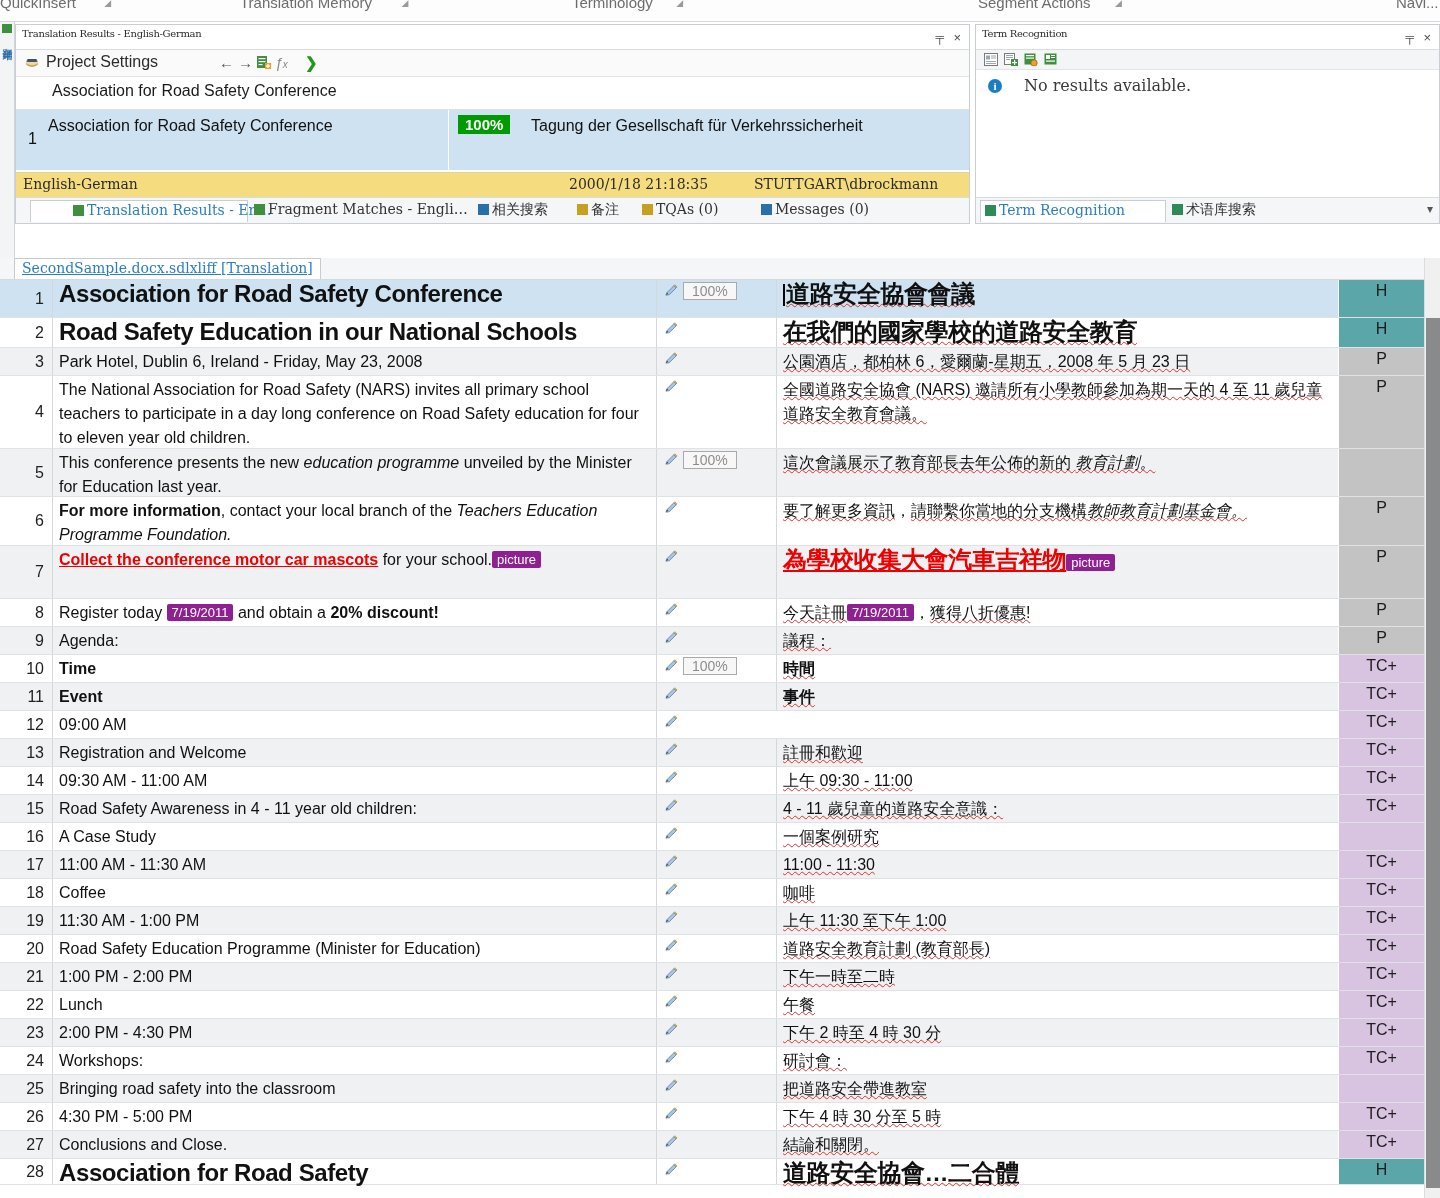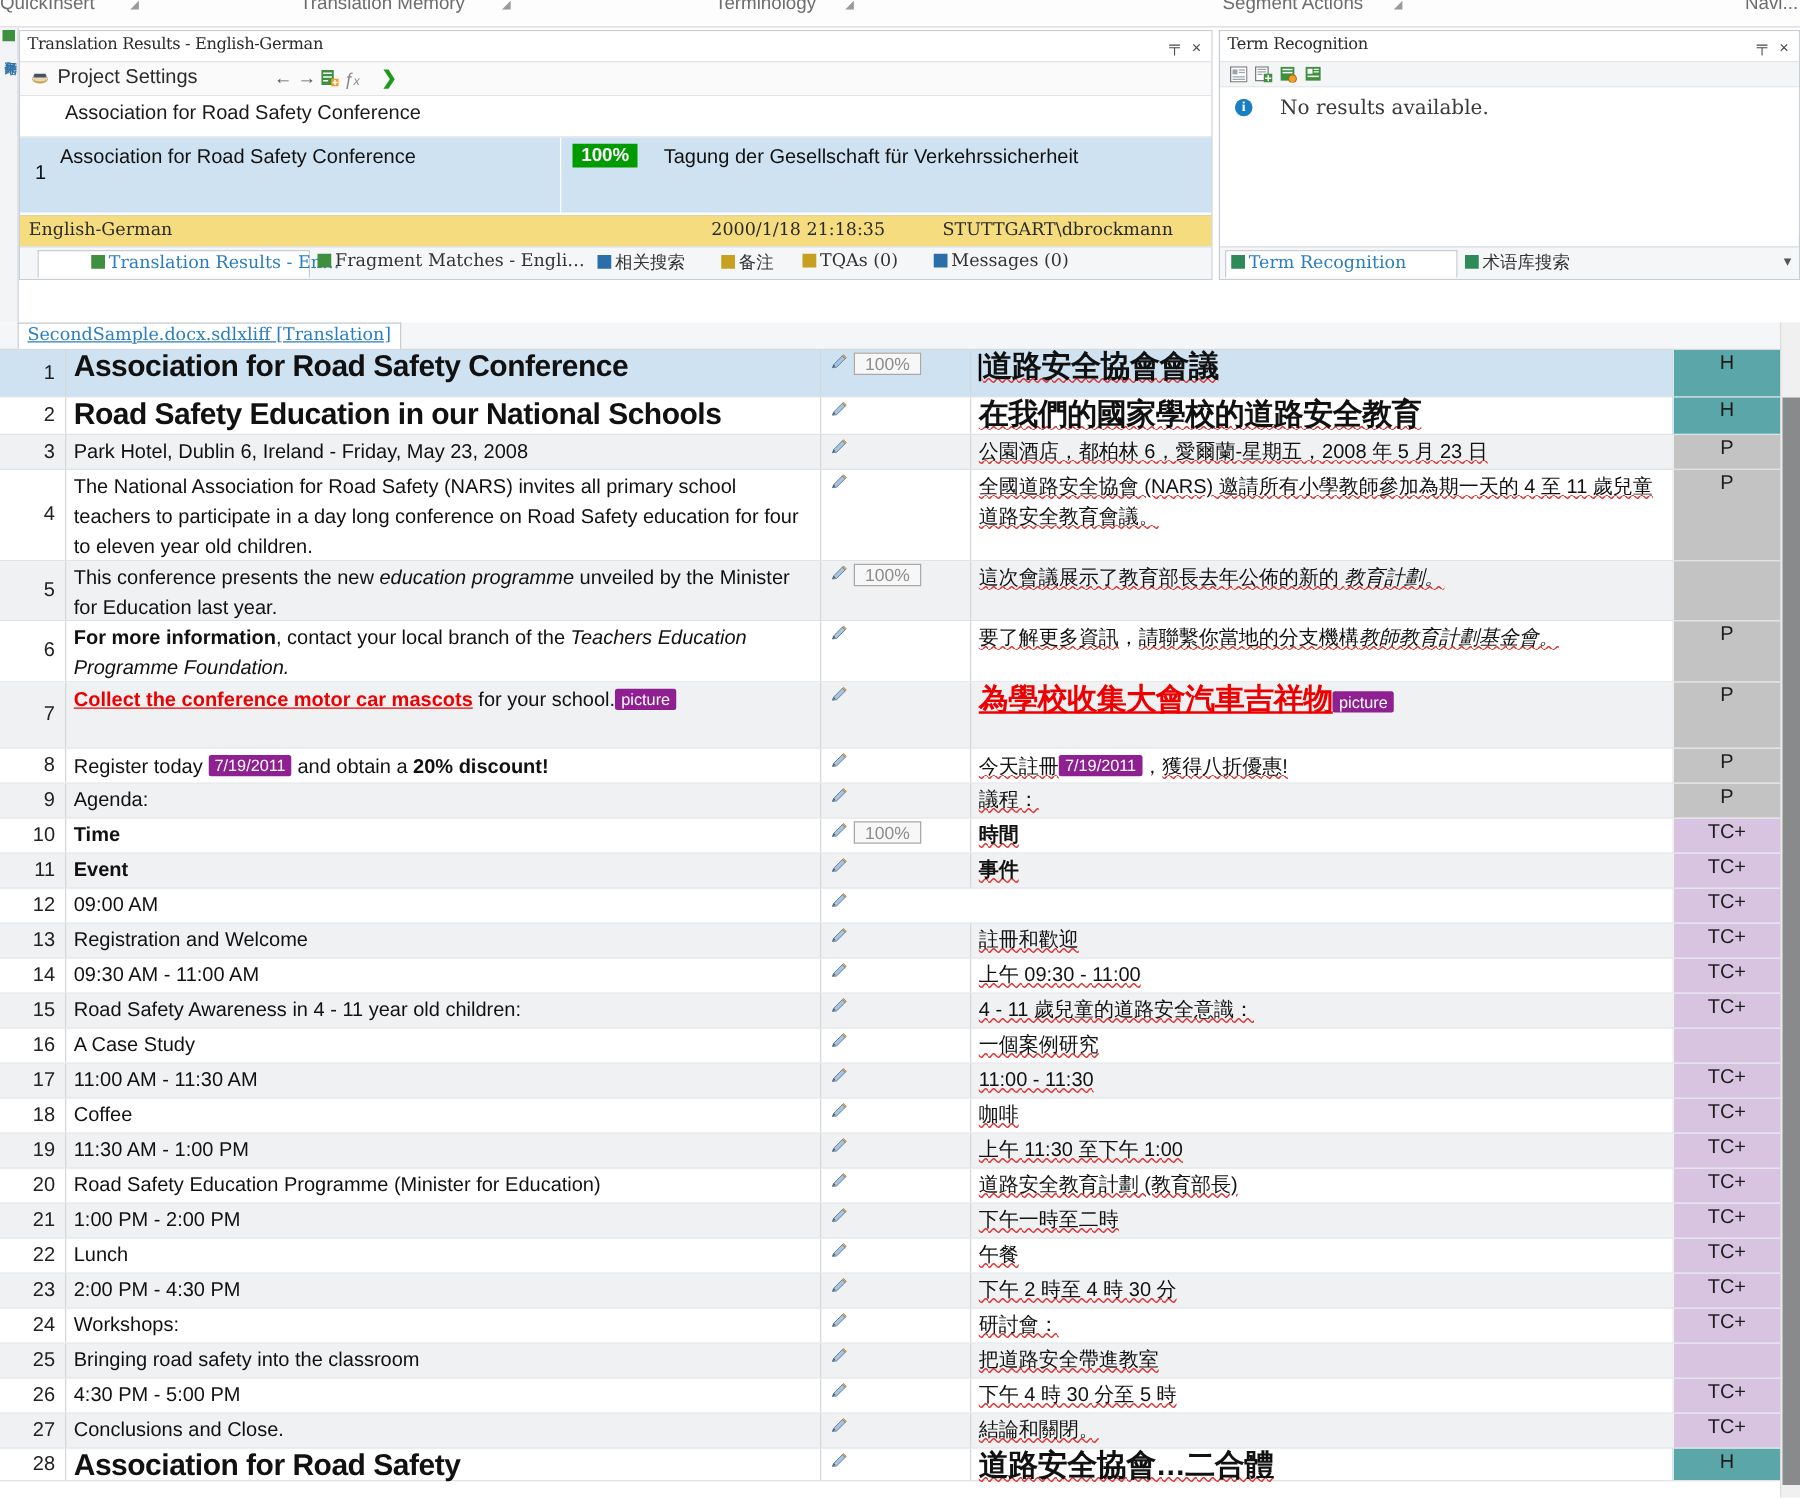--- a/index.html
+++ b/index.html
@@ -48,21 +48,21 @@
     position:absolute; left:15px; top:24px; width:955px; height:200px;
     background:#ffffff; border:1px solid #c8ced4;
   }
   .panel-title-bar {
     position:relative; height:25px; background:#ffffff;
     border-bottom:1px solid #d9dde1;
   }
   .panel-title {
     position:absolute; left:6px; top:3px;
     font-family:"DejaVu Serif", serif;
-    font-size:13px; color:#2b2b2b; letter-spacing:-0.3px;
+    font-size:10px; color:#2b2b2b; letter-spacing:-0.3px;
   }
   .panel-pin, .panel-close {
     position:absolute; top:5px;
     font-size:12px; color:#4a4a4a; cursor:pointer;
   }
   .panel-pin { right:25px; }
   .panel-close { right:8px; font-size:13px; }
 
   #tr-toolbar {
     position:relative; height:27px; background:#fafafa;
@@ -329,21 +329,21 @@
     <span class="m-date">2000/1/18 21:18:35</span>
     <span class="m-user">STUTTGART\dbrockmann</span>
   </div>
 
   <div id="tr-tabs">
       <div class="dtab active" style="left: 14px; width: 218px; padding-left: 38px;"><span class="ti" style="background: rgb(62, 143, 62); margin-left: 4px;"></span><span>Translation Results - En…</span></div>
       <div class="dtab" style="left: 234px; width: 220px;"><span class="ti" style="background: rgb(62, 143, 62); margin-left: 4px;"></span><span>Fragment Matches - Engli…</span></div>
       <div class="dtab" style="left: 458px; width: 96px;"><span class="ti" style="background: rgb(42, 111, 168); margin-left: 4px;"></span><span>相关搜索</span></div>
       <div class="dtab" style="left: 557px; width: 62px;"><span class="ti" style="background: rgb(200, 160, 32); margin-left: 4px;"></span><span>备注</span></div>
       <div class="dtab" style="left: 622px; width: 102px;"><span class="ti" style="background: rgb(200, 160, 32); margin-left: 4px;"></span><span>TQAs (0)</span></div>
-      <div class="dtab" style="left: 727px; width: 140px;"><span class="ti" style="background: rgb(42, 111, 168); margin-left: 4px;"></span><span>Messages (0)</span></div>
+      <div class="dtab" style="left: 727px; width: 140px; text-align: center;"><span class="ti" style="background: rgb(42, 111, 168); margin-left: 4px;"></span><span>Messages (0)</span></div>
     </div>
 </div>
 
 <div id="tp-panel">
   <div class="panel-title-bar">
     <div class="panel-title">Term Recognition</div>
     <div class="panel-pin">╤</div>
     <div class="panel-close">×</div>
   </div>
 

